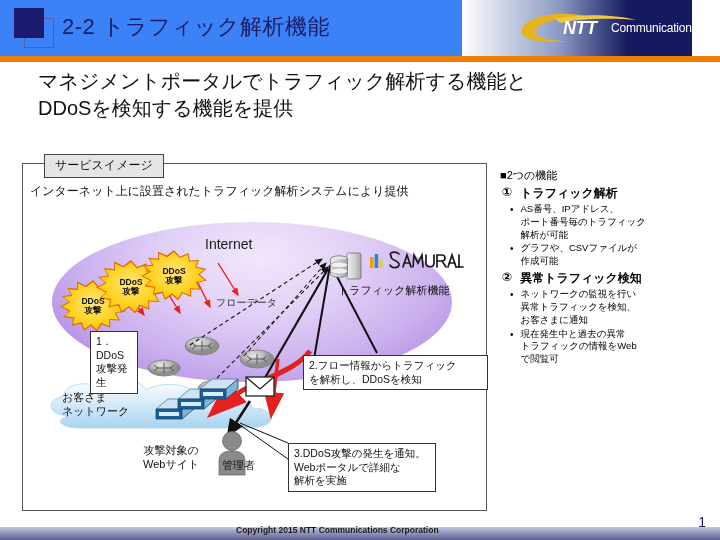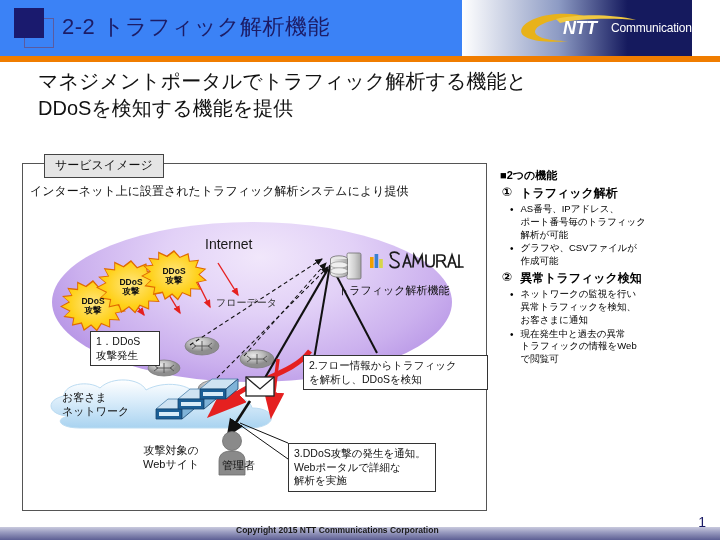--- a/index.html
+++ b/index.html
@@ -127,21 +127,21 @@
   #burst1 { left:62px;  top:282px; width:62px; height:48px; }
   #burst2 { left:98px;  top:262px; width:66px; height:50px; }
   #burst3 { left:143px; top:252px; width:62px; height:47px; }
 
   
   .callout {
     position:absolute; background:#ffffff; border:1.2px solid #333333;
     font-size:10.5px; color:#111111; line-height:1.3; padding:3px 5px;
     z-index:6;
   }
-  #callout1 { left:90px;  top:331px; width:70px; }
+  #callout1 { left:90px;  top:331px; width:48px; }
   #callout2 { left:303px; top:355px; width:185px; }
   #callout3 { left:288px; top:443px; width:148px; }
 
   
   #flow-label {
     position:absolute; left:216px; top:296px;
     font-size:10px; color:#333333;
   }
 
   
@@ -161,21 +161,21 @@
   #admin-label {
     position:absolute; left:222px; top:458px;
     font-size:11px; color:#111111;
   }
 
   
   #sidebar {
     position:absolute; left:500px; top:168px; width:215px; height:200px;
   }
   .sb-head {
-    font-size:11px; font-weight:bold; color:#000000; margin-bottom:1px;
+    font-size:11px; font-weight:normal; color:#000000; margin-bottom:1px;
     white-space:nowrap;
   }
   .sb-num {
     display:flex; gap:8px; font-size:12px; font-weight:bold; color:#000000;
     margin:2px 0 1px 2px;
   }
   .sb-bullet {
     display:flex; gap:7px; font-size:9.5px; color:#000000;
     line-height:1.35; margin:1px 0 1px 10px;
   }

